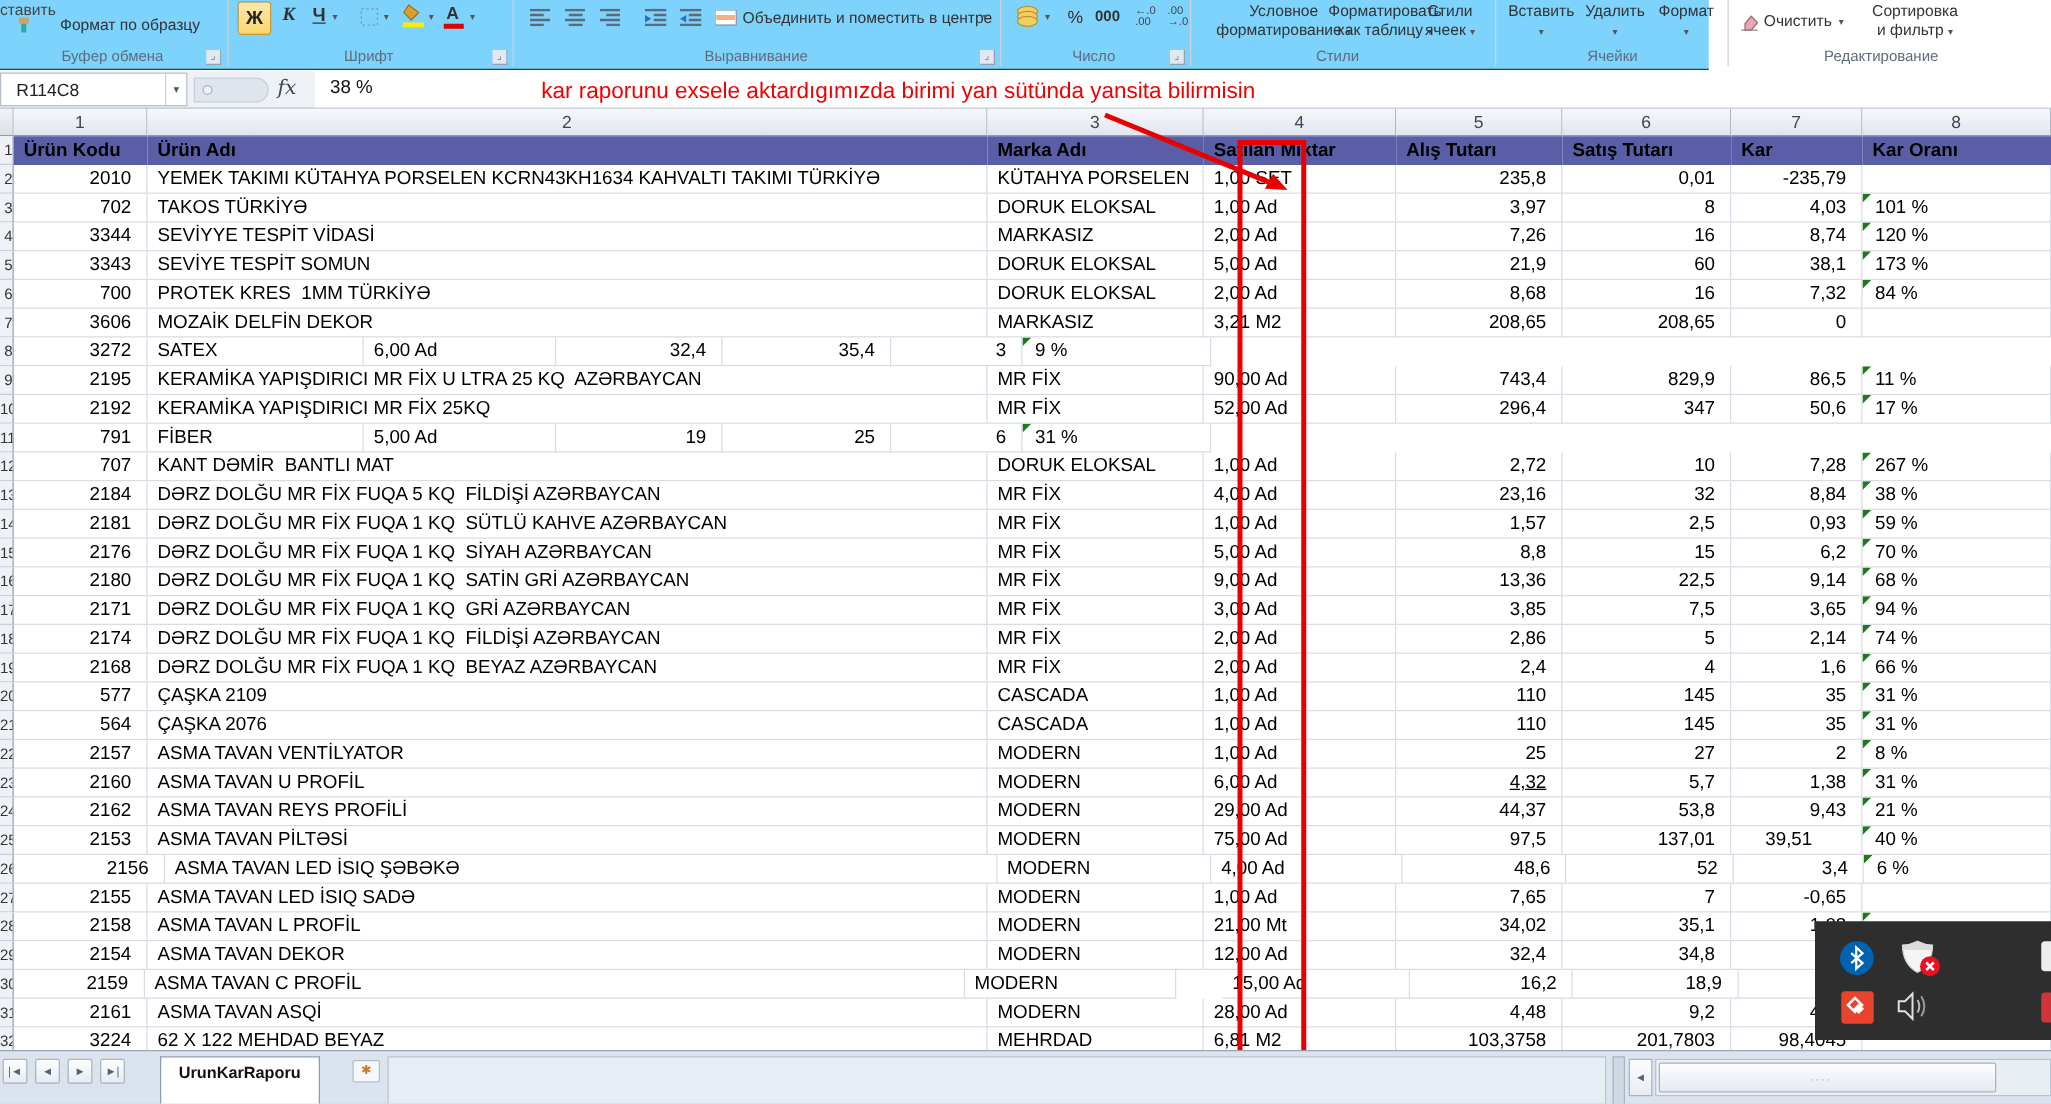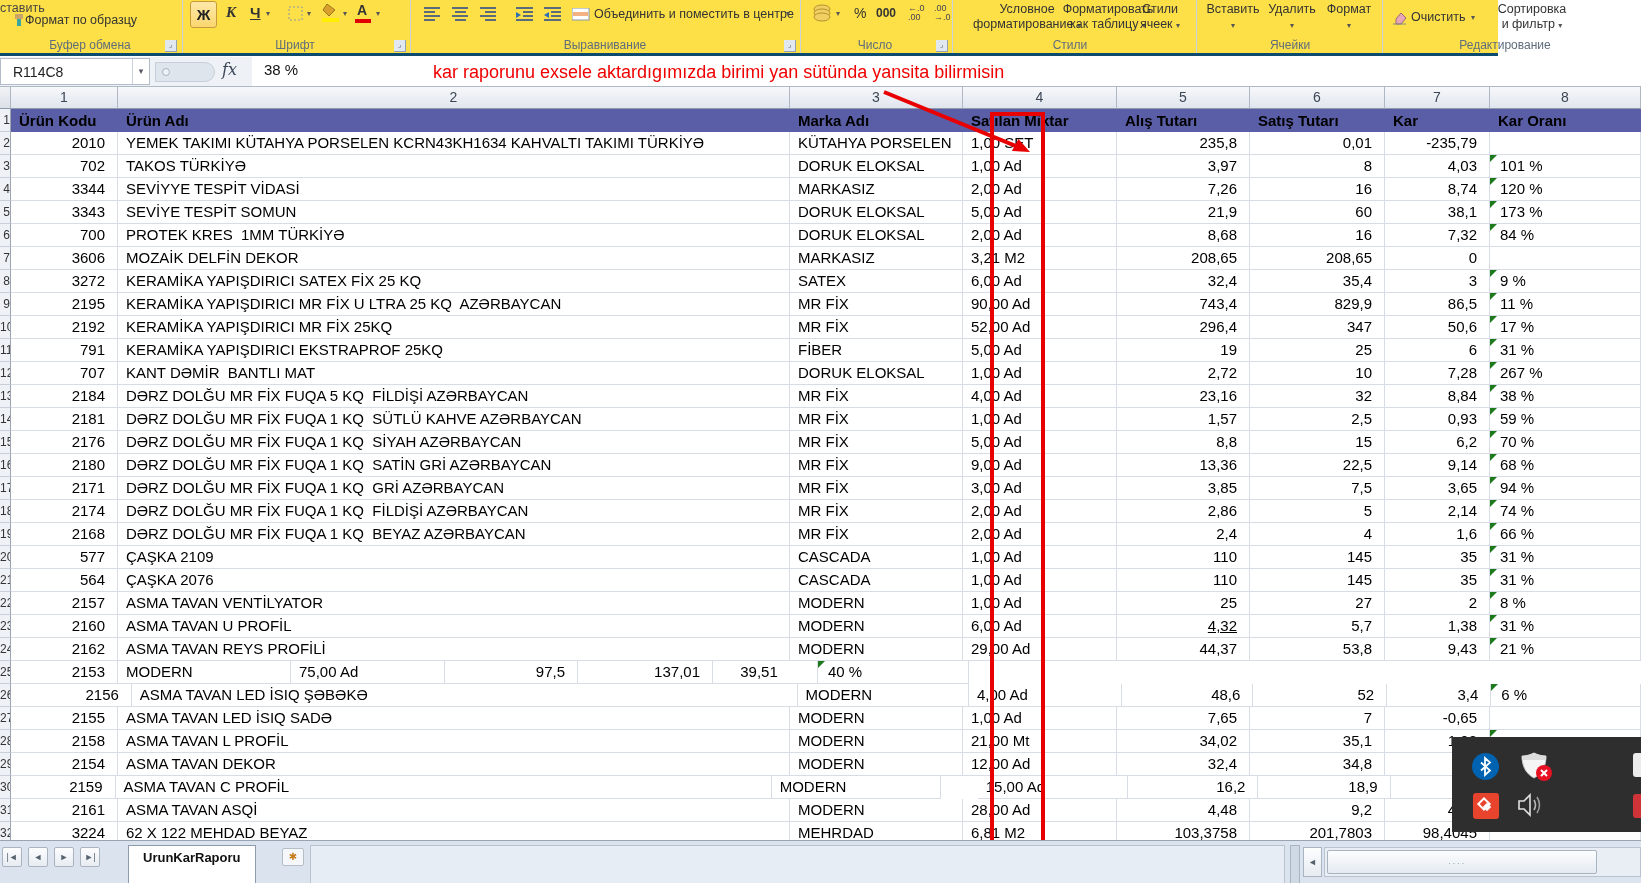--- a/index.html
+++ b/index.html
@@ -1,20 +1,20 @@
 <!DOCTYPE html>
 <html><head>
 <meta charset="utf-8">
 <style>
   html,body{margin:0;padding:0;background:#9aa3ad;}
   *{box-sizing:border-box;font-family:"Liberation Sans",sans-serif;}
   #screen{position:relative;width:1641px;height:883px;background:#fff;overflow:hidden;}
 
   
-  #ribbon{position:absolute;left:0;top:0;width:1498px;height:56px;background:#fde047;border-bottom:3px solid #0c4a6e;}
+  #ribbon{position:absolute;left:0;top:0;width:1367px;height:56px;background:#7dd3fc;border-bottom:1px solid #0c4a6e;}
   .rsep{position:absolute;top:0;width:1px;height:53px;background:#c9d2dc;}
   .grouplabel{position:absolute;top:38px;height:14px;font-size:12px;color:#5f6c7b;text-align:center;}
   .launcher{position:absolute;top:40px;width:12px;height:12px;border:1px solid #93a2b2;border-top:none;border-left:none;font-size:8px;color:#6a7786;line-height:10px;text-align:center;background:#e2e8f0;}
   .rbtn{position:absolute;font-size:12.5px;color:#333;white-space:nowrap;}
   .dd{font-size:8px;color:#555;}
   .bigbtn{position:absolute;text-align:center;font-size:12.5px;color:#333;line-height:15px;}
   .alnicon rect{fill:#5a6b7d;}
   .boldbox{position:absolute;left:190px;top:1px;width:27px;height:27px;background:linear-gradient(#fde8a9,#fbd76f);border:1px solid #c99a3c;border-radius:3px;text-align:center;font-weight:bold;font-size:15px;line-height:26px;color:#222;}
 
   
@@ -73,21 +73,21 @@
 <body>
 
 <div id="screen">
 
   <div id="ribbon">
     <div class="rbtn" style="left:0;top:1px;color:#444;">ставить</div>
     <svg class="rbtn" style="left:12px;top:13px;" width="15" height="15">
         <rect x="3" y="1" width="8" height="5" fill="#caa56a"></rect>
         <rect x="5" y="6" width="4" height="7" fill="#3aa6a0"></rect>
       </svg>
-    <div class="rbtn" style="left:25px;top:13px;">Формат по образцу</div>
+    <div class="rbtn" style="left:48px;top:13px;">Формат по образцу</div>
     <div class="grouplabel" style="left:20px;width:140px;">Буфер обмена</div>
     <div class="launcher" style="left:165px;">⌟</div>
     <div class="rsep" style="left:182px;"></div>
 
     <div class="boldbox">Ж</div>
     <div class="rbtn" style="left:226px;top:4px;font-style:italic;font-weight:bold;font-size:15px;font-family:'Liberation Serif',serif;">К</div>
     <div class="rbtn" style="left:250px;top:4px;text-decoration:underline;font-weight:bold;font-size:15px;">Ч</div>
     <div class="rbtn dd" style="left:266px;top:9px;">▾</div>
     <svg class="rbtn" style="left:288px;top:6px;" width="16" height="16">
         <rect x="1" y="1" width="13" height="13" fill="none" stroke="#8a97a5" stroke-dasharray="2,2"></rect>
@@ -292,21 +292,20 @@
         <div class="cell txt" style="width: 173px;"><span>MARKASIZ</span></div>
         <div class="cell txt" style="width: 154px;"><span>3,21 M2</span></div>
         <div class="cell num" style="width: 133px;"><span>208,65</span></div>
         <div class="cell num" style="width: 135px;"><span>208,65</span></div>
         <div class="cell num" style="width: 105px;"><span>0</span></div>
         <div class="cell pct" style="width: 151px;"><span></span></div>
       </div>
       <div class="row">
         <div class="rn">8</div>
         <div class="cell num" style="width: 107px;"><span>3272</span></div>
-        <div class="cell txt" style="width: 672px;"><span>KERAMİKA YAPIŞDIRICI SATEX FİX 25 KQ</span></div>
         <div class="cell txt" style="width: 173px;"><span>SATEX</span></div>
         <div class="cell txt" style="width: 154px;"><span>6,00 Ad</span></div>
         <div class="cell num" style="width: 133px;"><span>32,4</span></div>
         <div class="cell num" style="width: 135px;"><span>35,4</span></div>
         <div class="cell num" style="width: 105px;"><span>3</span></div>
         <div class="cell pct" style="width: 151px;"><span class="tri"></span><span>9 %</span></div>
       </div>
       <div class="row">
         <div class="rn">9</div>
         <div class="cell num" style="width: 107px;"><span>2195</span></div>
@@ -325,21 +324,20 @@
         <div class="cell txt" style="width: 173px;"><span>MR FİX</span></div>
         <div class="cell txt" style="width: 154px;"><span>52,00 Ad</span></div>
         <div class="cell num" style="width: 133px;"><span>296,4</span></div>
         <div class="cell num" style="width: 135px;"><span>347</span></div>
         <div class="cell num" style="width: 105px;"><span>50,6</span></div>
         <div class="cell pct" style="width: 151px;"><span class="tri"></span><span>17 %</span></div>
       </div>
       <div class="row">
         <div class="rn">11</div>
         <div class="cell num" style="width: 107px;"><span>791</span></div>
-        <div class="cell txt" style="width: 672px;"><span>KERAMİKA YAPIŞDIRICI EKSTRAPROF 25KQ</span></div>
         <div class="cell txt" style="width: 173px;"><span>FİBER</span></div>
         <div class="cell txt" style="width: 154px;"><span>5,00 Ad</span></div>
         <div class="cell num" style="width: 133px;"><span>19</span></div>
         <div class="cell num" style="width: 135px;"><span>25</span></div>
         <div class="cell num" style="width: 105px;"><span>6</span></div>
         <div class="cell pct" style="width: 151px;"><span class="tri"></span><span>31 %</span></div>
       </div>
       <div class="row">
         <div class="rn">12</div>
         <div class="cell num" style="width: 107px;"><span>707</span></div>
@@ -479,20 +477,21 @@
         <div class="cell txt" style="width: 173px;"><span>MODERN</span></div>
         <div class="cell txt" style="width: 154px;"><span>29,00 Ad</span></div>
         <div class="cell num" style="width: 133px;"><span>44,37</span></div>
         <div class="cell num" style="width: 135px;"><span>53,8</span></div>
         <div class="cell num" style="width: 105px;"><span>9,43</span></div>
         <div class="cell pct" style="width: 151px;"><span class="tri"></span><span>21 %</span></div>
       </div>
       <div class="row">
         <div class="rn">25</div>
         <div class="cell num" style="width: 107px;"><span>2153</span></div>
+        <div class="cell txt" style="width: 672px;"><span>ASMA TAVAN PİLTƏSİ</span></div>
         <div class="cell txt" style="width: 173px;"><span>MODERN</span></div>
         <div class="cell txt" style="width: 154px;"><span>75,00 Ad</span></div>
         <div class="cell num" style="width: 133px;"><span>97,5</span></div>
         <div class="cell num" style="width: 135px;"><span>137,01</span></div>
         <div class="cell num" style="width: 105px; text-align: center;"><span>39,51</span></div>
         <div class="cell pct" style="width: 151px;"><span class="tri"></span><span>40 %</span></div>
       </div>
       <div class="row">
         <div class="rn">26</div>
         <div class="cell num" style="width: 122px;"><span>2156</span></div>

